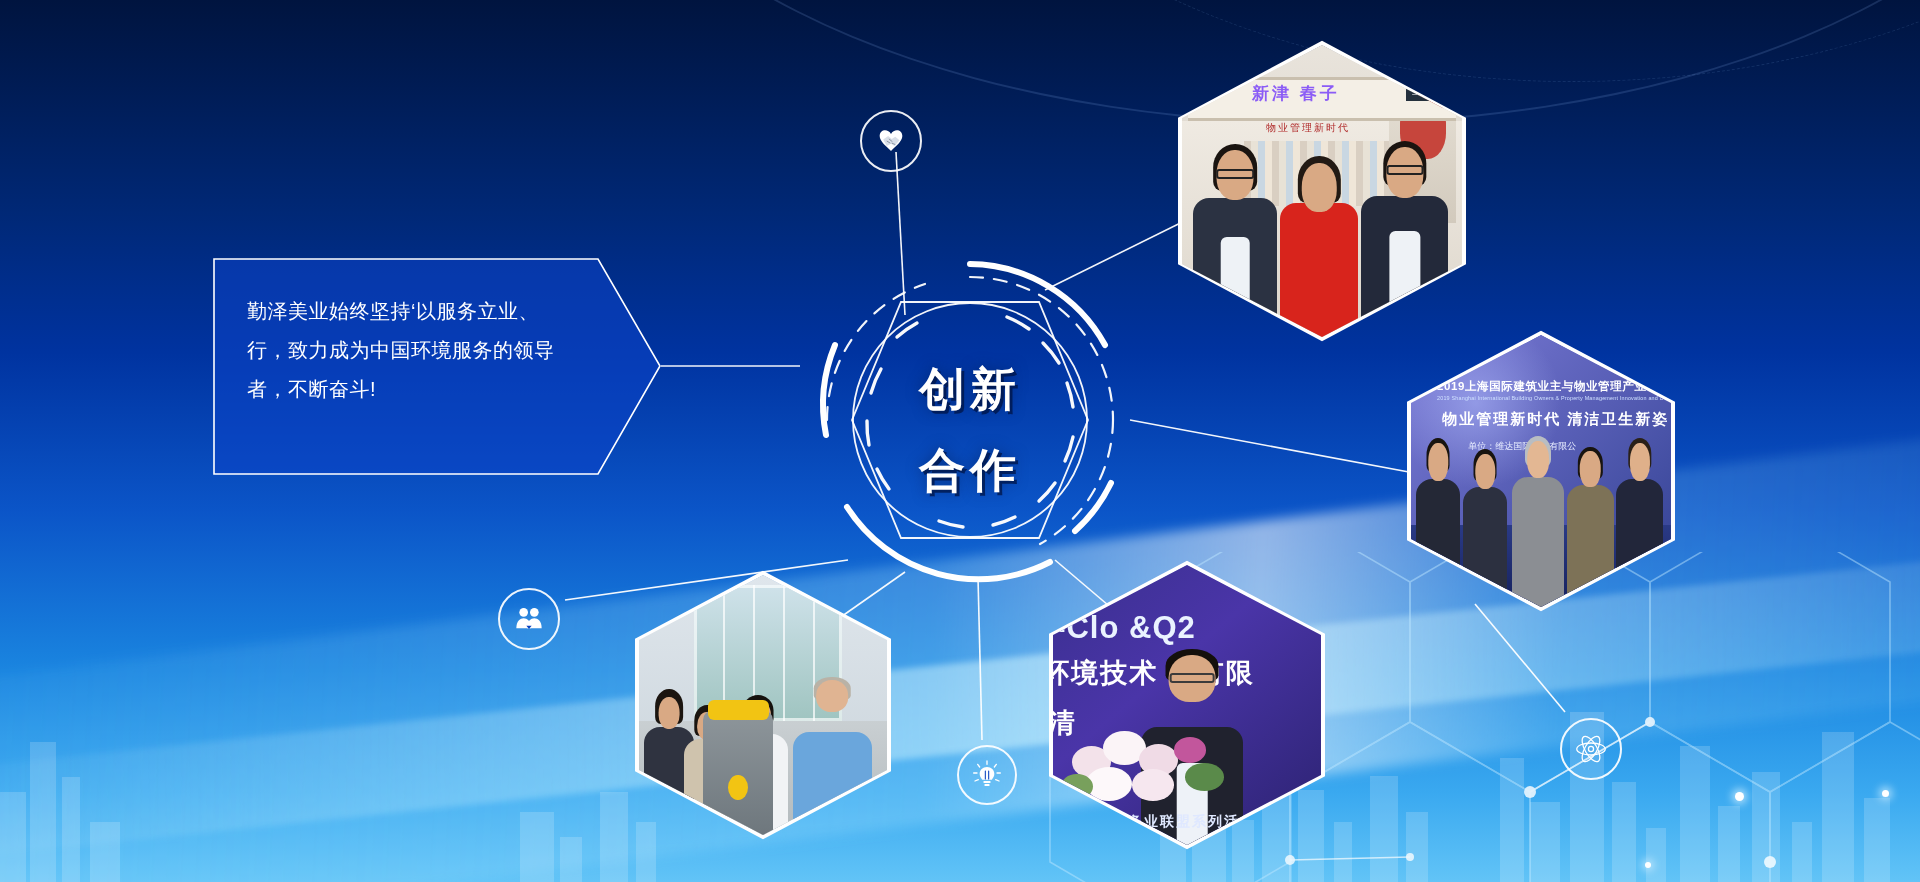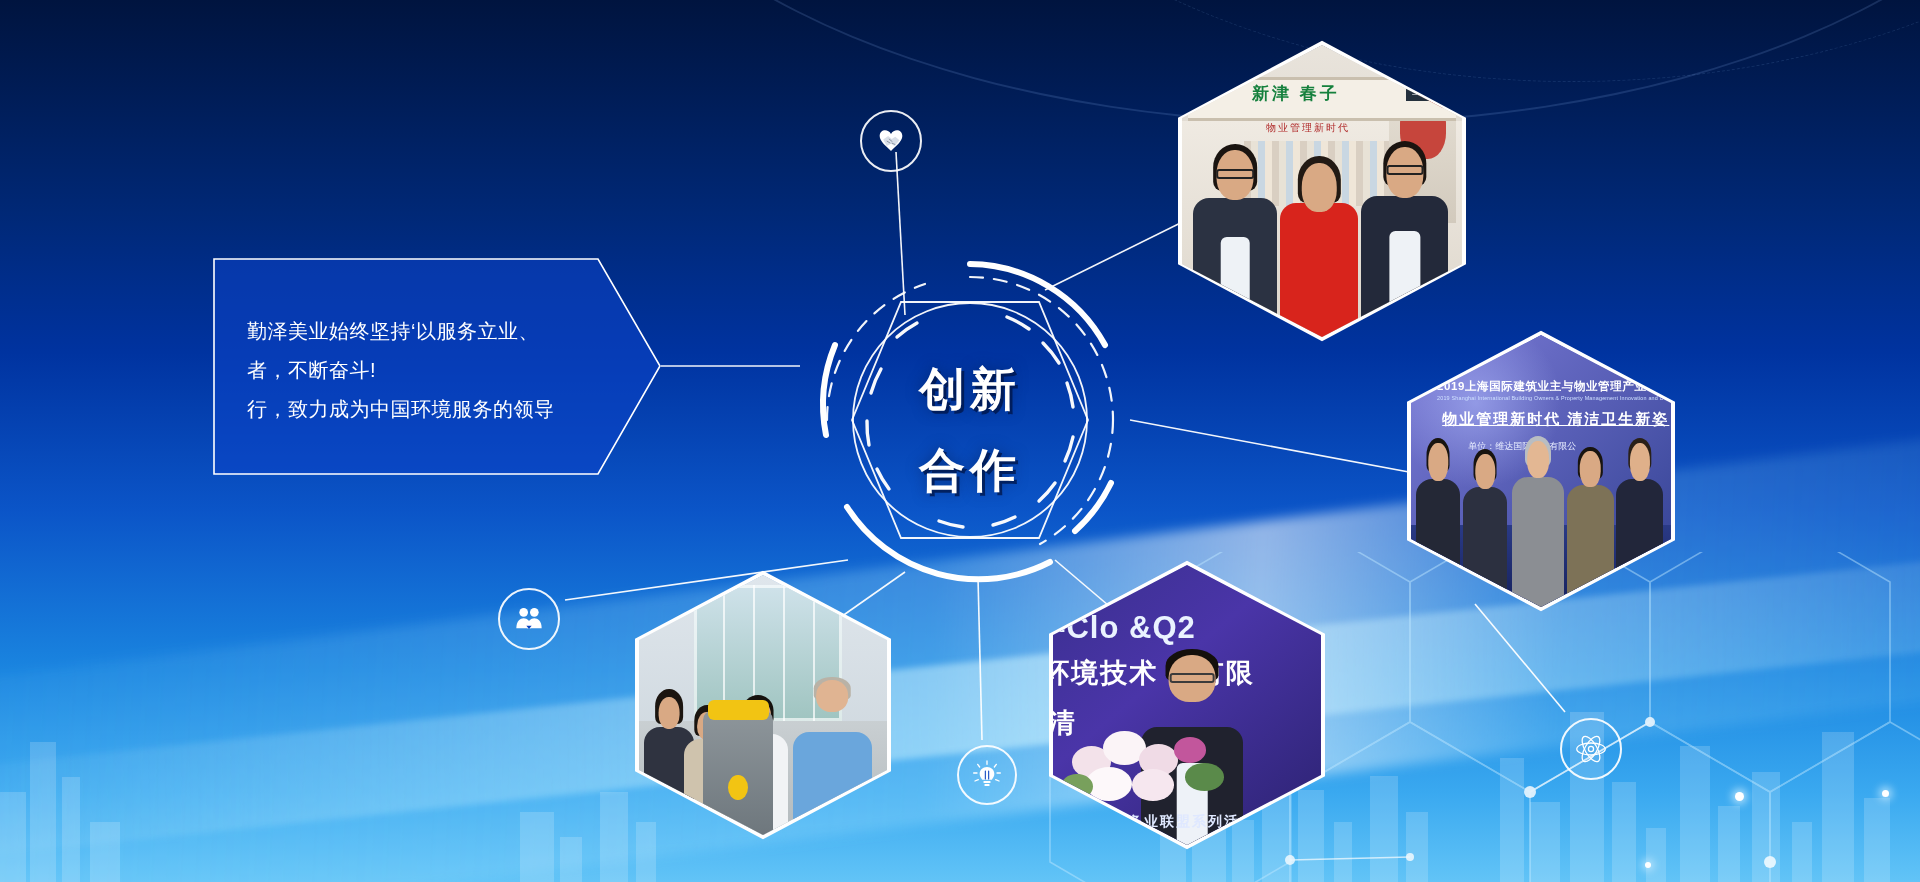--- a/index.html
+++ b/index.html
@@ -64,57 +64,56 @@
   
   .quote-box{
     position:absolute;left:213px;top:258px;width:448px;height:217px;
   }
   .quote-box .qbg{position:absolute;inset:0;}
   .quote-text{
     position:absolute;left:34px;top:34px;right:70px;
     color:#ffffff;font-size:20px;line-height:1.95;letter-spacing:.5px;
     font-family:"Liberation Sans","DejaVu Sans",sans-serif;
     text-align:justify;
-    margin-top:20px;
   }
   
   .hexphoto{position:absolute;}
   .hexphoto .frame{position:absolute;inset:0;}
   .hexclip{
     position:absolute;inset:5px;
     -webkit-clip-path:polygon(50% 0%,100% 25%,100% 75%,50% 100%,0% 75%,0% 25%);
     clip-path:polygon(50% 0%,100% 25%,100% 75%,50% 100%,0% 75%,0% 25%);
     overflow:hidden;
   }
   .hexclip .inner{position:absolute;inset:0;}
   .ph-cap{position:absolute;color:#fff;font-weight:bold;white-space:nowrap;}
   
   .p1-sky{position:absolute;inset:0;background:linear-gradient(#e9e4dc,#cfc8bd);}
   .p1-shelf{position:absolute;left:0;right:0;top:26%;bottom:0;background:linear-gradient(#efeae2,#ddd6cb);}
   .p1-banner{position:absolute;left:2%;top:11%;width:96%;height:13%;background:#f4efe6;border-top:3px solid #c9bfae;border-bottom:3px solid #c9bfae;}
-  .p1-banner .t{position:absolute;left:24%;top:4%;font-size:17px;color:#15803d;font-weight:bold;letter-spacing:3px;}
+  .p1-banner .t{position:absolute;left:24%;top:4%;font-size:17px;color:#8b5cf6;font-weight:bold;letter-spacing:3px;}
   .p1-badge{position:absolute;right:3%;top:12%;background:#24303d;color:#fff;font-size:11px;padding:3px 6px;letter-spacing:1px;}
   .p1-sub{position:absolute;left:30%;top:26%;font-size:10px;color:#b02a2a;letter-spacing:2px;}
   .p1-books{position:absolute;left:22%;top:33%;width:52%;height:22%;
     background:repeating-linear-gradient(90deg,#d9cfc2 0 7px,#e8e2d6 7px 14px,#c9d7e2 14px 21px,#efe6d8 21px 28px);}
   .p1-poster{position:absolute;right:2%;top:13%;width:24%;height:48%;background:linear-gradient(#e6e0d5,#d2cabd);}
   .p1-poster .h{position:absolute;left:16%;top:8%;width:68%;height:46%;background:#c6453c;border-radius:45% 45% 40% 40%;}
   .p1-poster .hd{position:absolute;left:34%;top:4%;width:32%;height:22%;background:#cf9f7b;border-radius:50%;}
   .man{position:absolute;bottom:0;}
   .man .head{position:absolute;left:50%;transform:translateX(-50%);border-radius:48% 48% 44% 44%;background:#d9a984;}
   .man .hair{position:absolute;left:50%;transform:translateX(-50%);border-radius:50% 50% 20% 20%;background:#1a1410;}
   .man .body{position:absolute;left:0;bottom:0;width:100%;border-radius:16px 16px 0 0;}
   .man .shirt{position:absolute;left:50%;transform:translateX(-50%);bottom:0;border-radius:6px 6px 0 0;background:#eef2f6;}
   .glasses{position:absolute;left:50%;transform:translateX(-50%);height:6px;border:2px solid #222;border-radius:3px;}
   
   .p2-bg{position:absolute;inset:0;background:linear-gradient(135deg,#7b7bd6,#5a60b8 45%,#2f3f8f);}
   .p2-glow{position:absolute;left:-10%;top:-10%;width:70%;height:70%;background:radial-gradient(circle,rgba(180,190,255,.55),transparent 65%);}
   .p2-t1{left:10%;top:16%;font-size:11.5px;letter-spacing:.6px;}
   .p2-t1s{position:absolute;left:10%;top:22%;font-size:5.4px;color:#cfe0ff;letter-spacing:.2px;white-space:nowrap;}
-  .p2-t2{left:12%;top:27.5%;font-size:15px;letter-spacing:2px;text-decoration:underline;}
+  .p2-t2{left:12%;top:27.5%;font-size:15px;letter-spacing:2px;}
   .p2-t3{position:absolute;left:22%;top:38.5%;font-size:9px;color:#e7ecff;white-space:nowrap;}
   .p2-floor{position:absolute;left:0;right:0;bottom:0;height:30%;background:linear-gradient(#2a3a86,#16215c);}
   
   .p3-bg{position:absolute;inset:0;background:linear-gradient(140deg,#3a2f8f,#4a35a8 40%,#2b2270);}
   .p3-t1{left:-6%;top:16%;font-size:31px;color:#eaf3ff;letter-spacing:1px;}
   .p3-t2{left:-4%;top:32%;font-size:27px;letter-spacing:2px;}
   .p3-t3{left:-2%;top:50%;font-size:27px;letter-spacing:2px;}
   .p3-t4{left:22%;bottom:5%;font-size:14px;letter-spacing:2px;color:#dfe8ff;}
   .p3-flowers{position:absolute;left:3%;bottom:8%;width:66%;height:38%;}
   .fl{position:absolute;border-radius:50%;}
@@ -264,22 +263,22 @@
       <span>合作</span>
     </div>
   </div>
 
   <div class="quote-box">
     <svg class="qbg" viewBox="0 0 448 217" preserveAspectRatio="none">
       <polygon points="1,1 385,1 447,108 385,216 1,216" fill="#0b44c8" fill-opacity="0.55" stroke="#ffffff" stroke-width="1.6"></polygon>
     </svg>
     <div class="quote-text">
       <div>勤泽美业始终坚持‘以服务立业、</div>
+      <div>行，致力成为中国环境服务的领导</div>
       <div>者，不断奋斗!</div>
-      <div>行，致力成为中国环境服务的领导</div>
     </div>
   </div>
 
   <div class="icon-node" style="left:860px;top:110px;width:58px;height:58px;">
     <svg width="34" height="34" viewBox="0 0 48 48">
       <path d="M24 14 C20 6 8 7 8 17 C8 25 18 32 24 38 C30 32 40 25 40 17 C40 7 28 6 24 14 Z" fill="#ffffff"></path>
       <path d="M13 22 L20 17 L25 21 L30 18 L36 23 L29 31 L24 28 L18 31 Z" fill="#d9dfe8"></path>
       <g stroke="#7f8a99" stroke-width="1.2" fill="none">
         <path d="M18 24 L23 27"></path>
           <path d="M21 21 L26 25"></path>

